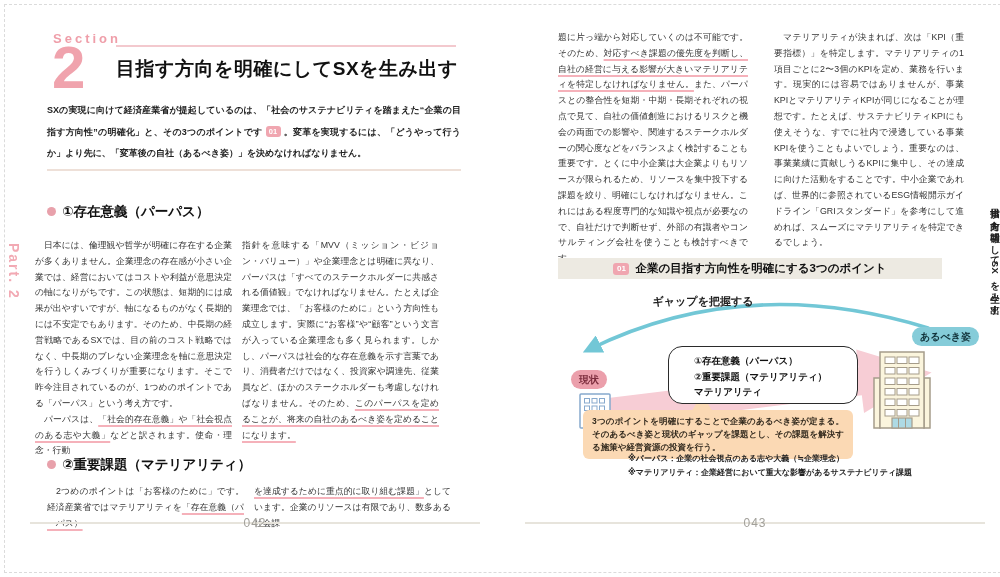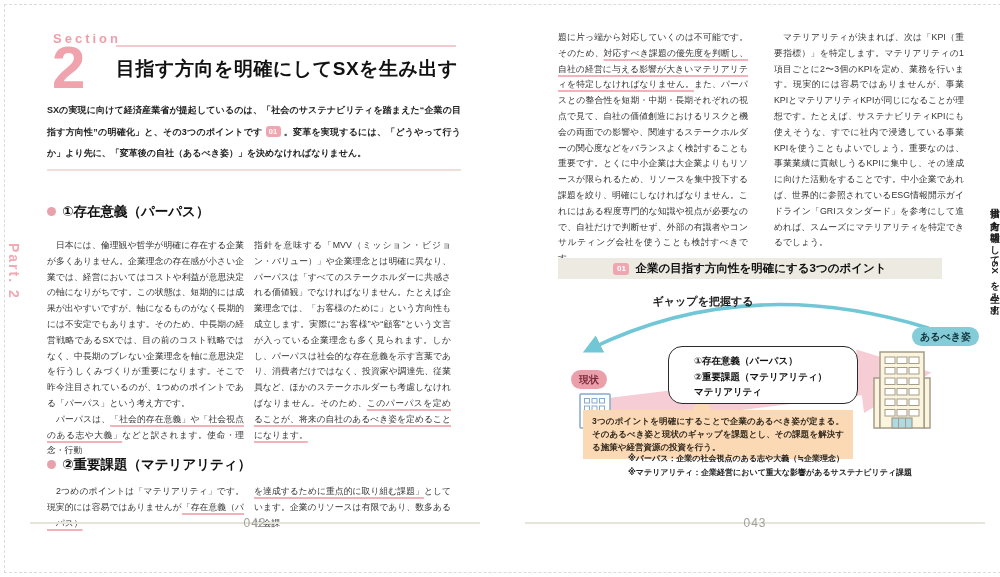--- a/index.html
+++ b/index.html
@@ -38,21 +38,21 @@
   .figbar{position:absolute;left:558px;top:258px;width:384px;height:21px;background:#edeae2;display:flex;align-items:center;justify-content:center;gap:6px;}
   .figbadge{display:inline-block;min-width:16px;height:12px;line-height:12px;border-radius:3px;background:#f0a6b0;color:#fff;font-size:8px;font-weight:800;text-align:center;}
   .figtitle{font-size:11.5px;font-weight:800;color:#111;}
   .diagram-svg{position:absolute;left:530px;top:282px;z-index:1;}
   .gap-label{position:absolute;left:628px;top:294px;width:150px;text-align:center;font-size:11px;font-weight:800;color:#222;z-index:2;}
   .pill{position:absolute;z-index:2;border-radius:10px;font-weight:800;font-size:10px;padding:2.5px 8px;}
   .pill-current{left:571px;top:370px;background:#eb9fab;color:#7c2d3d;}
   .pill-ideal{left:864px;top:327px;background:#85ccd9;color:#12343c;margin-left:48px;}
   .points-box{position:absolute;left:668px;top:346px;width:190px;height:58px;box-sizing:border-box;background:#fff;border:1.6px solid #2b2b2b;border-radius:14px;padding:6px 0 0 25px;z-index:2;}
   .points-box div{font-size:9.5px;font-weight:700;line-height:15.5px;color:#111;}
-  .bubble{position:absolute;left:583px;top:410px;width:270px;box-sizing:border-box;background:#fbd9b4;border-radius:0;padding:5px 9px;font-size:8.5px;font-weight:700;line-height:13px;color:#332a1e;text-align:justify;z-index:2;}
+  .bubble{position:absolute;left:583px;top:410px;width:270px;box-sizing:border-box;background:#fbd9b4;border-radius:6px;padding:5px 9px;font-size:8.5px;font-weight:700;line-height:13px;color:#332a1e;text-align:justify;z-index:2;}
   .fig-notes{position:absolute;left:628px;top:452px;z-index:2;}
   .fig-notes div{font-size:8px;font-weight:700;line-height:13.5px;color:#222;}
 
   .reference{position:absolute;left:530px;top:491px;width:452px;font-size:7.8px;font-weight:700;line-height:14px;color:#222;}
 </style>
 </head>
 <body>
 
 <div class="spread">
   <div class="frame"></div>
@@ -60,30 +60,30 @@
   <div class="sec-label">Section</div>
   <div class="sec-num">2</div>
   <div class="header-line"></div>
   <h1 class="title">目指す方向を明確にしてSXを生み出す</h1>
 
   <p class="intro"><span>SXの実現に向けて経済産業省が提起しているのは、「社会のサステナビリティを踏まえた“企業の目指す方向性”の明確化」と、その3つのポイントです</span><span class="figref">01</span><span>。変革を実現するには、「どうやって行うか」より先に、「変革後の自社（あるべき姿）」を決めなければなりません。</span></p>
   <div class="intro-rule"></div>
 
   <div class="h2" style="left:47px;top:203px;"><span class="bullet"></span><span>①存在意義（パーパス）</span></div>
 
-  <div class="cols" style="left:47px;top:238px;">
+  <div class="cols" style="left:35px;top:238px;">
     <p><span>　日本には、倫理観や哲学が明確に存在する企業が多くありません。企業理念の存在感が小さい企業では、経営においてはコストや利益が意思決定の軸になりがちです。この状態は、短期的には成果が出やすいですが、軸になるものがなく長期的には不安定でもあります。そのため、中長期の経営戦略であるSXでは、目の前のコスト戦略ではなく、中長期のブレない企業理念を軸に意思決定を行うしくみづくりが重要になります。そこで昨今注目されているのが、1つめのポイントである「パーパス」という考え方です。
 　パーパスは、</span><span class="ul">「社会的存在意義」や「社会視点のある志や大義」</span><span>などと訳されます。使命・理念・行動</span></p>
     <p><span>指針を意味する「MVV（ミッション・ビジョン・バリュー）」や企業理念とは明確に異なり、パーパスは「すべてのステークホルダーに共感される価値観」でなければなりません。たとえば企業理念では、「お客様のために」という方向性も成立します。実際に“お客様”や“顧客”という文言が入っている企業理念も多く見られます。しかし、パーパスは社会的な存在意義を示す言葉であり、消費者だけではなく、投資家や調達先、従業員など、ほかのステークホルダーも考慮しなければなりません。そのため、</span><span class="ul">このパーパスを定めることが、将来の自社のあるべき姿を定めることになります。</span></p>
   </div>
 
   <div class="h2" style="left:47px;top:456px;"><span class="bullet"></span><span>②重要課題（マテリアリティ）</span></div>
 
   <div class="cols" style="left:47px;top:484px;">
-    <p><span>　2つめのポイントは「マテリアリティ」です。現実的には容易ではありませんが</span><span class="ul">「存在意義（パーパス）</span></p>
+    <p><span>　2つめのポイントは「お客様のために」です。経済産業省ではマテリアリティを</span><span class="ul">「存在意義（パーパス）</span></p>
     <p><span class="ul">を達成するために重点的に取り組む課題」</span><span>としています。企業のリソースは有限であり、数多ある社会課</span></p>
   </div>
 
   <div class="foot-rule" style="left:30px;width:450px;"></div>
   <div class="pagenum" style="left:225px;">042</div>
   <div class="part-label">Part. 2</div>
 
   <div class="cols" style="left:558px;top:30px;gap:26px;">
     <p style="width:190px;"><span>題に片っ端から対応していくのは不可能です。そのため、</span><span class="ul">対応すべき課題の優先度を判断し、自社の経営に与える影響が大きいマテリアリティを特定しなければなりません。</span><span>また、パーパスとの整合性を短期・中期・長期それぞれの視点で見て、自社の価値創造におけるリスクと機会の両面での影響や、関連するステークホルダーの関心度などをバランスよく検討することも重要です。とくに中小企業は大企業よりもリソースが限られるため、リソースを集中投下する課題を絞り、明確にしなければなりません。これにはある程度専門的な知識や視点が必要なので、自社だけで判断せず、外部の有識者やコンサルティング会社を使うことも検討すべきです。</span></p>
     <p style="width:190px;"><span>　マテリアリティが決まれば、次は「KPI（重要指標）」を特定します。マテリアリティの1項目ごとに2〜3個のKPIを定め、業務を行います。現実的には容易ではありませんが、事業KPIとマテリアリティKPIが同じになることが理想です。たとえば、サステナビリティKPIにも使えそうな、すでに社内で浸透している事業KPIを使うこともよいでしょう。重要なのは、事業業績に貢献しうるKPIに集中し、その達成に向けた活動をすることです。中小企業であれば、世界的に参照されているESG情報開示ガイドライン「GRIスタンダード」を参考にして進めれば、スムーズにマテリアリティを特定できるでしょう。</span></p>

